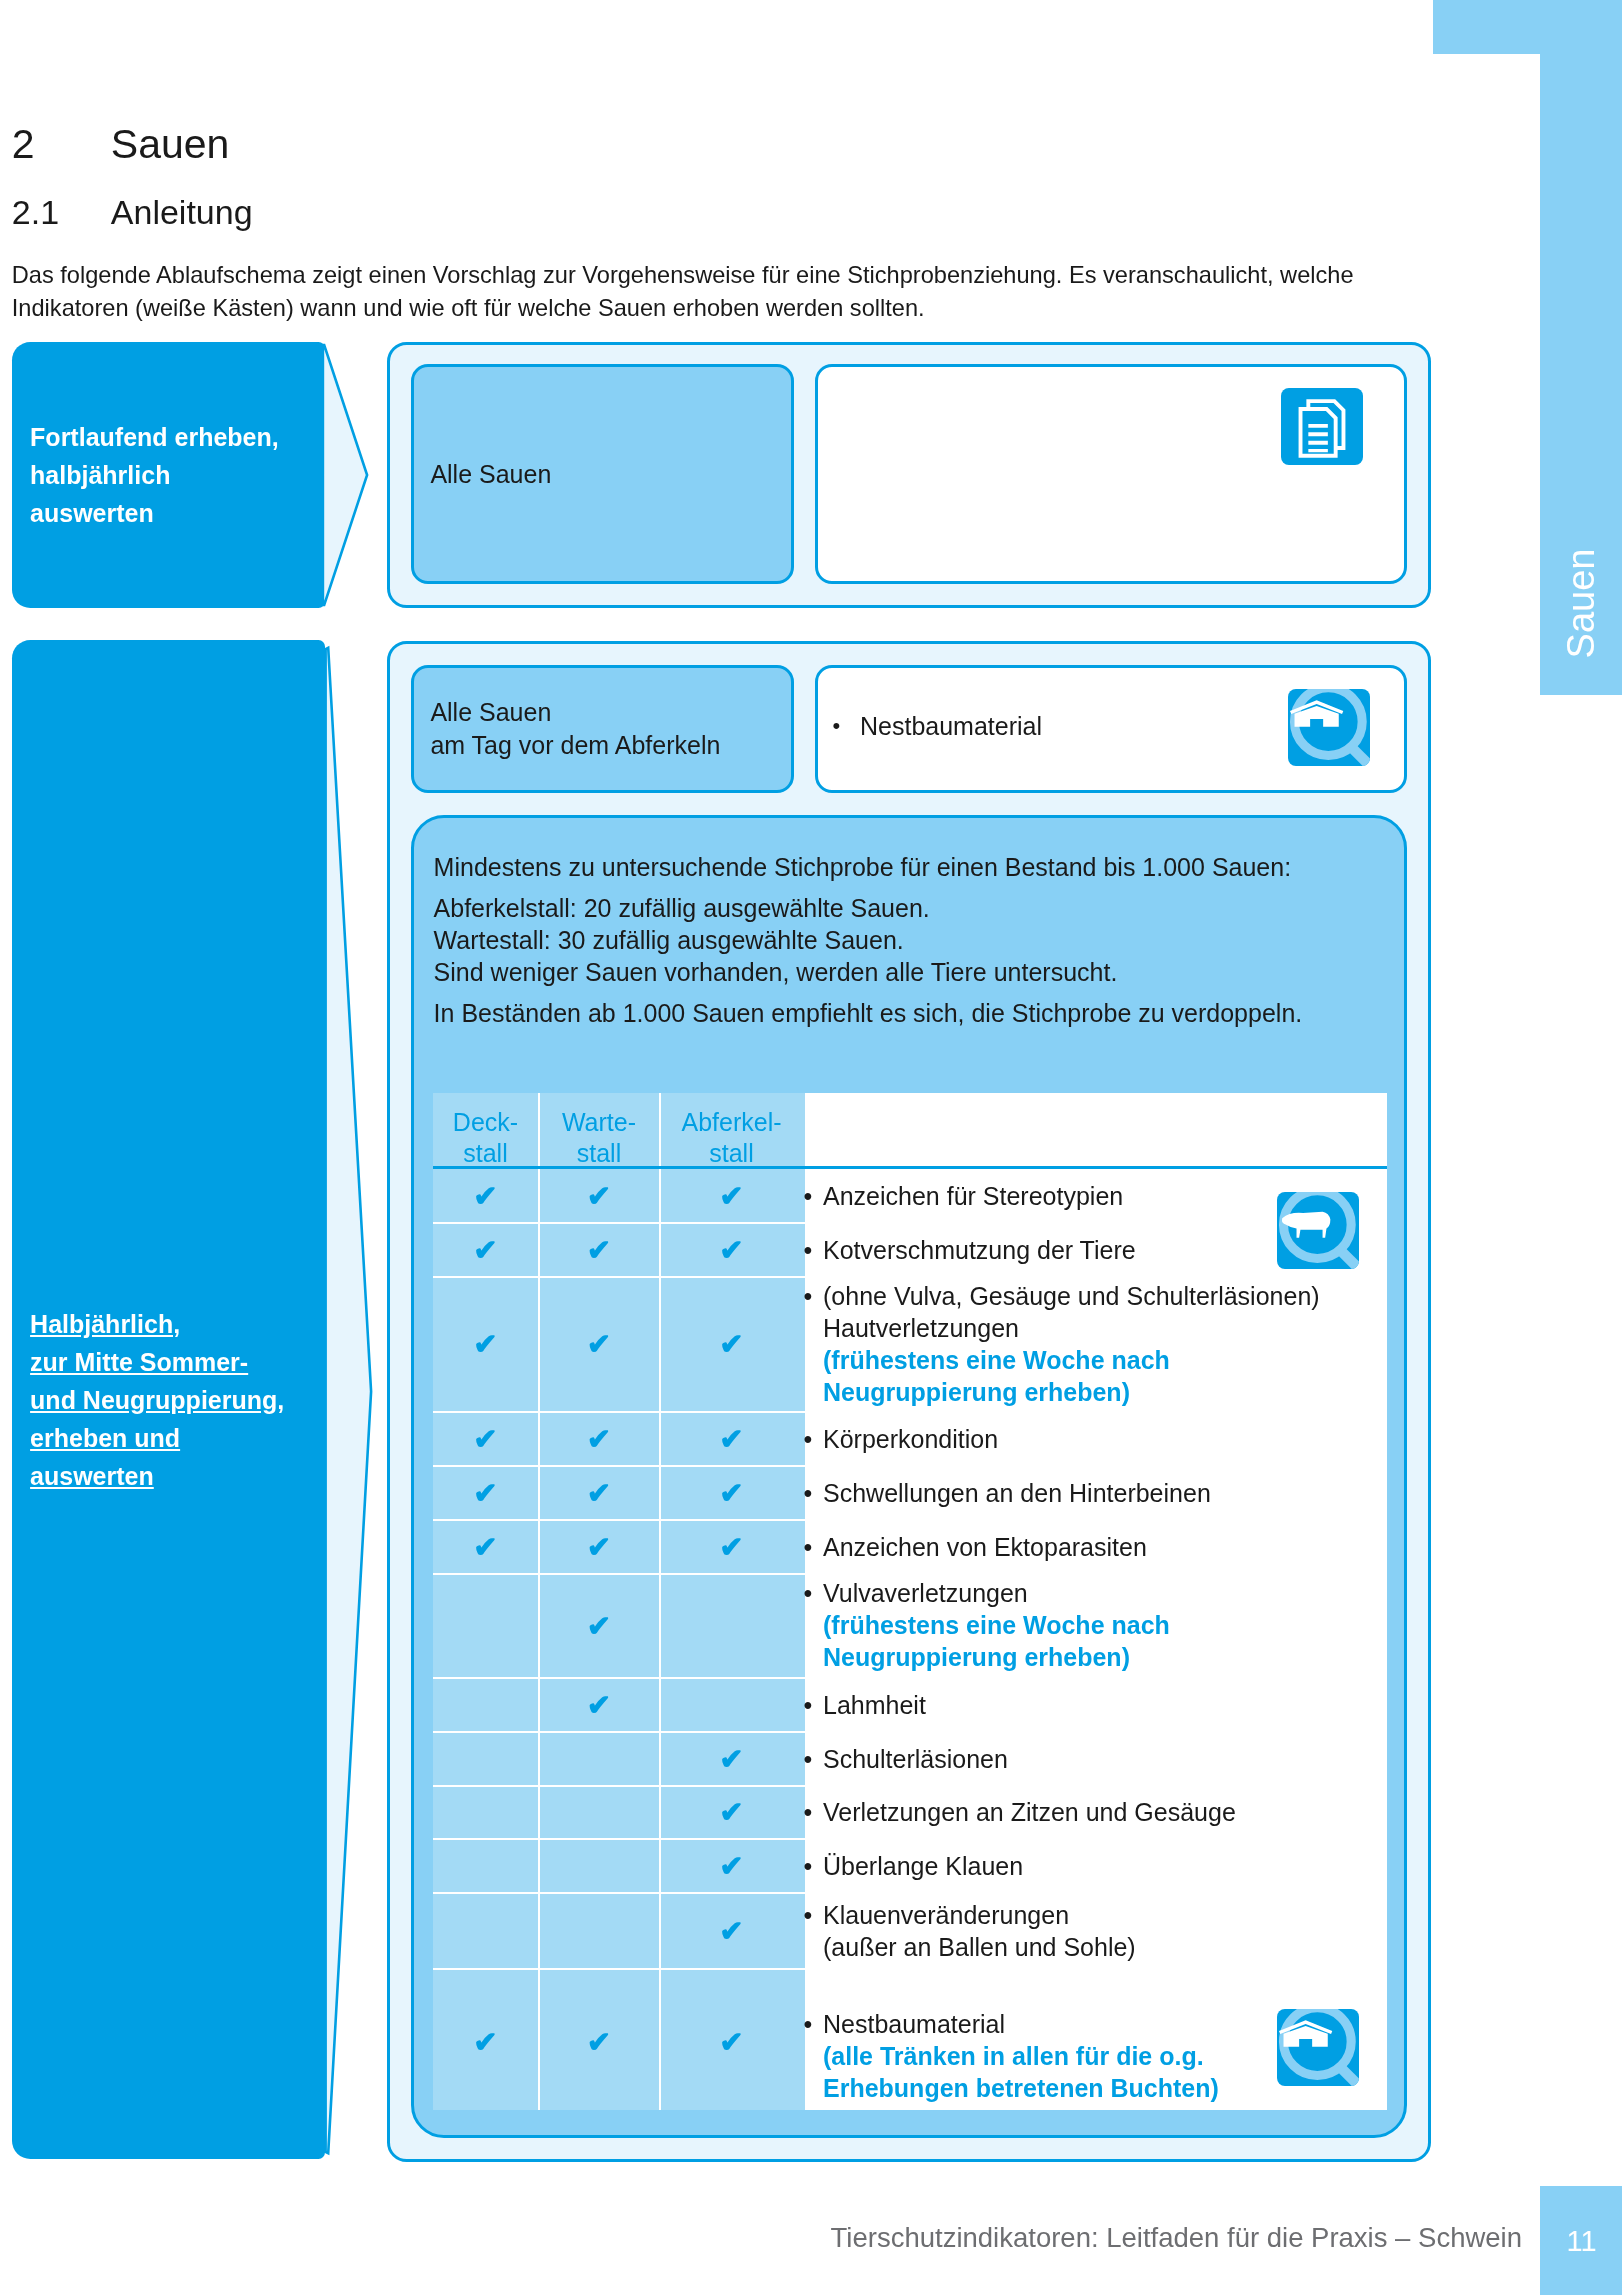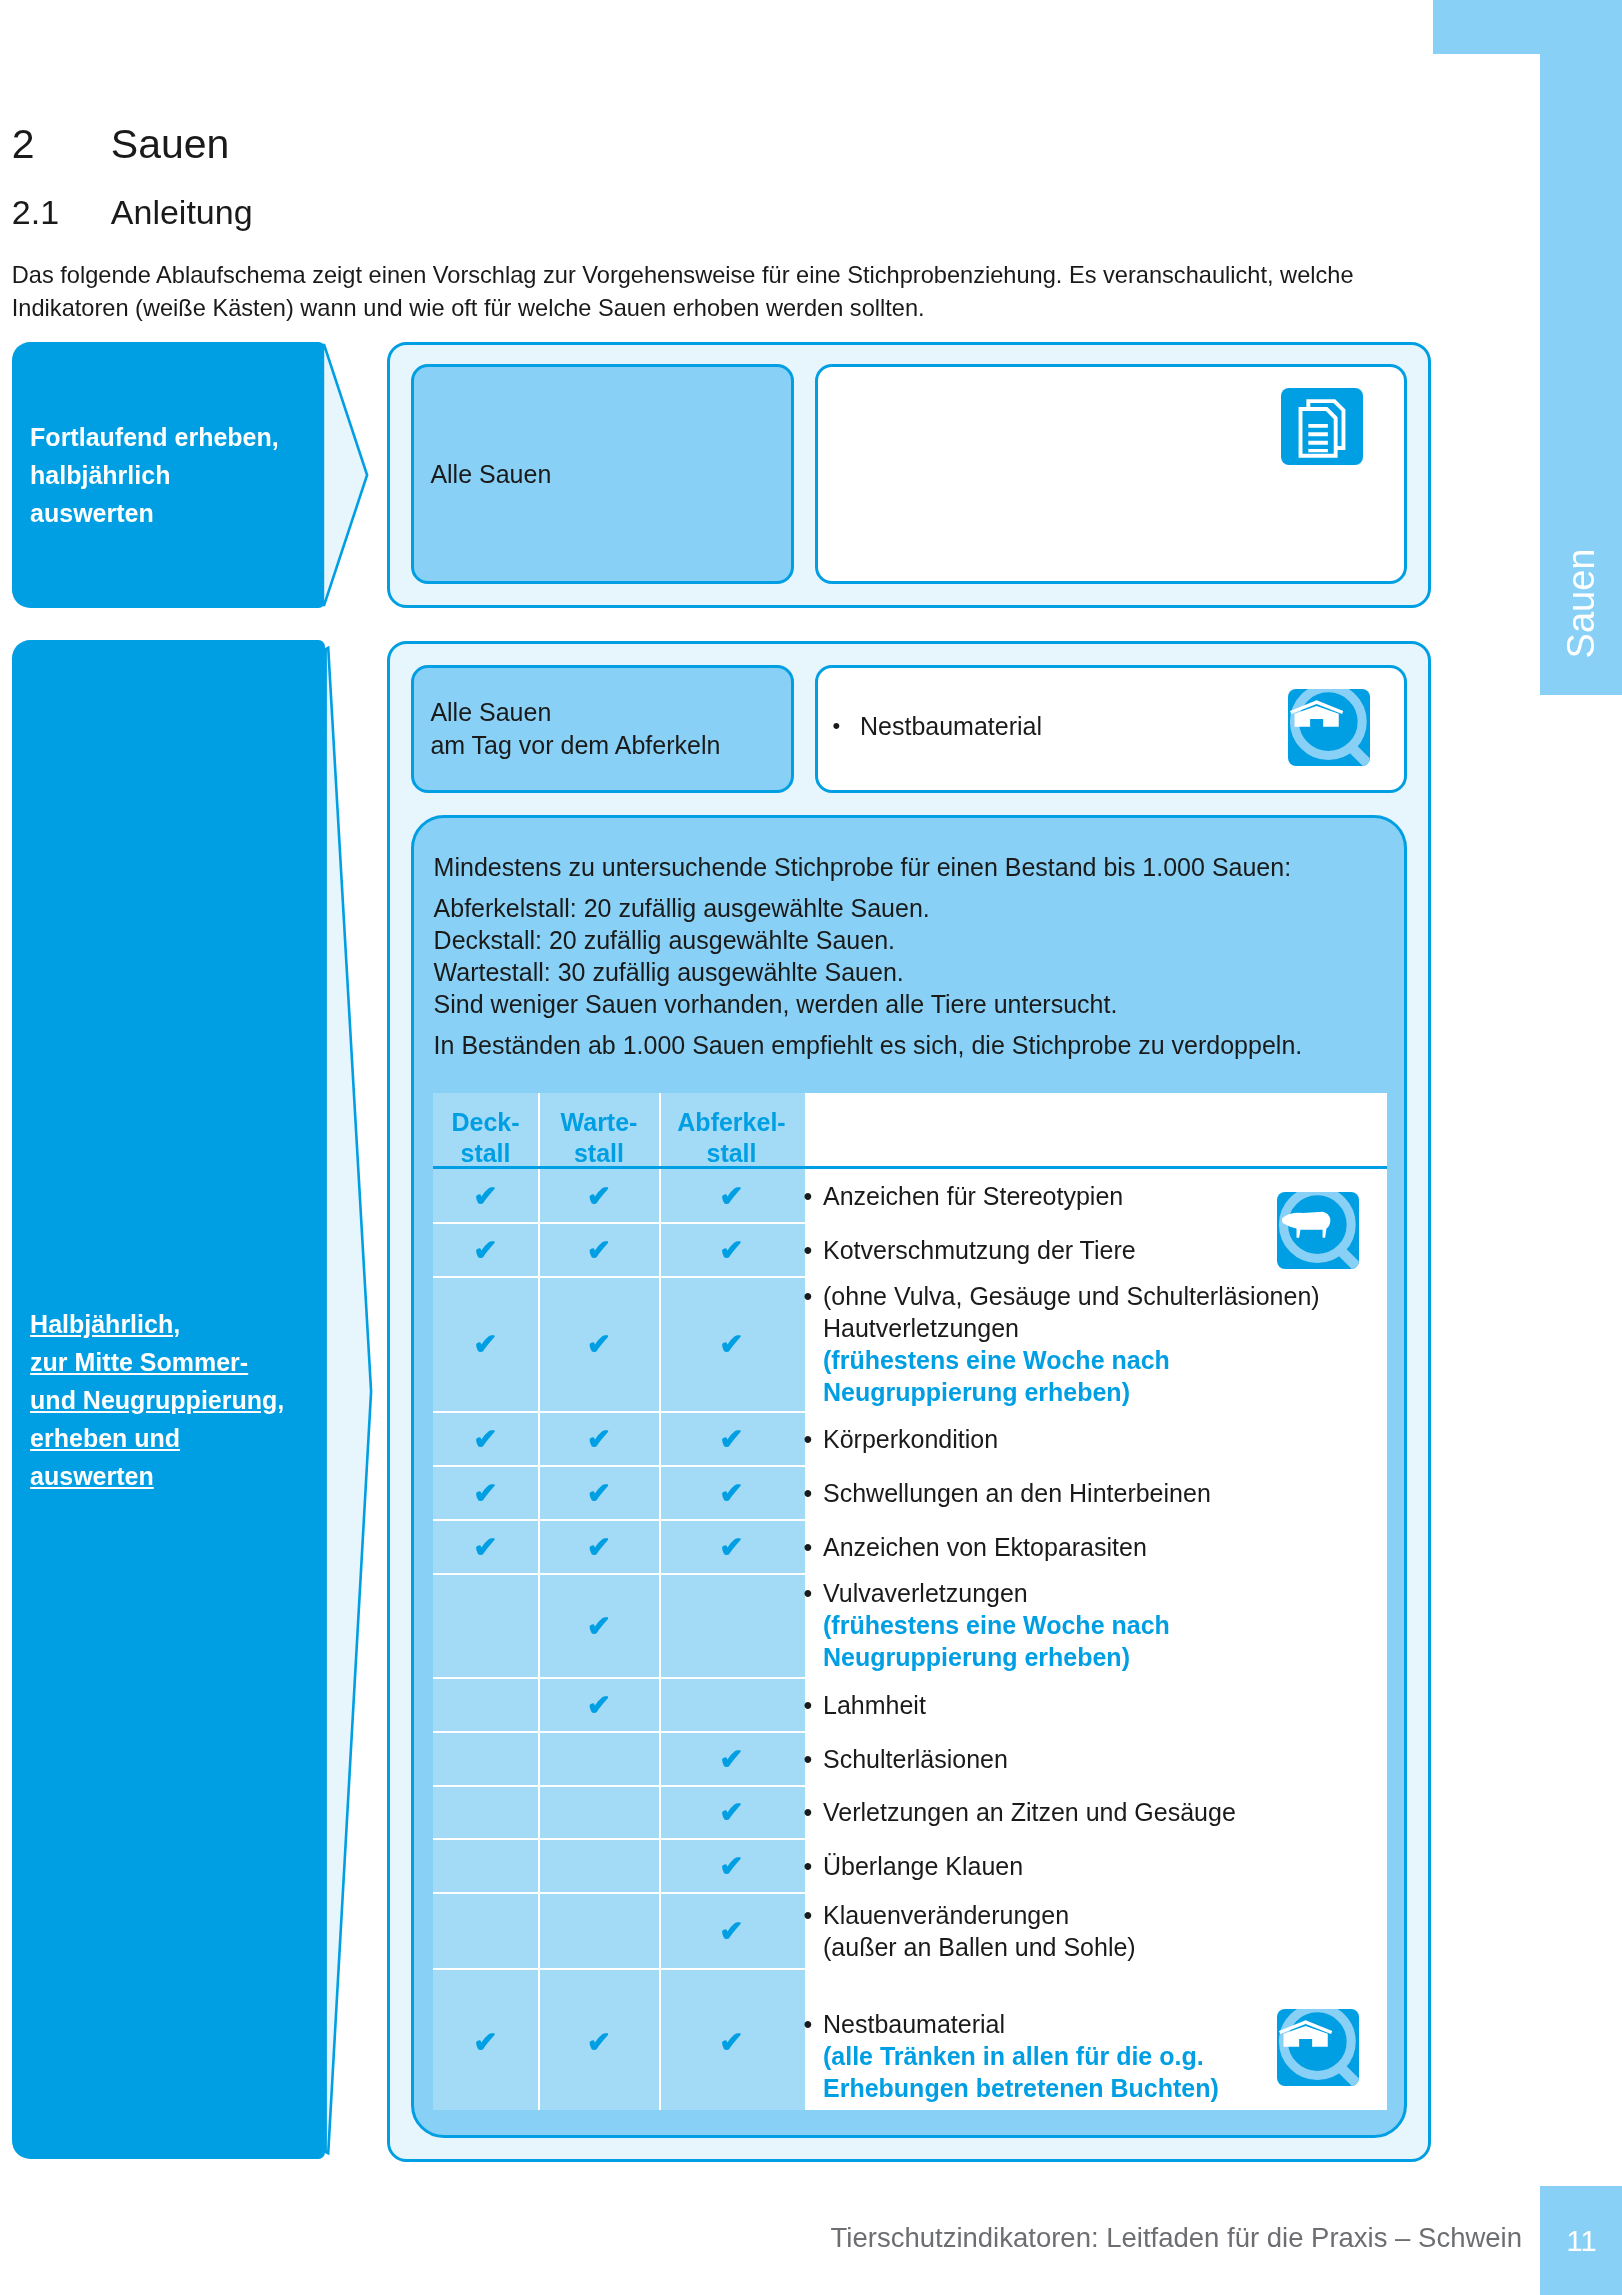--- a/index.html
+++ b/index.html
@@ -41,21 +41,21 @@
   .icon-box{position:absolute;width:82px;height:77px;border-radius:7.9px;background:#009fe3;overflow:hidden;}
   
   .sample{left:411px;top:815px;width:996px;height:1323px;background:#88d0f5;border:3.3px solid #009fe3;border-radius:33px;box-sizing:border-box;}
   .sample-text{position:absolute;left:19.6px;top:33px;width:955px;font-size:25px;line-height:32px;color:#1a1a1a;}
   .sample-text p{margin:0;}
   .sample-text .gap{margin-top:9px;}
   
   .tbl{position:absolute;left:19px;top:275px;width:954px;height:1017px;}
   .tbl-left{position:absolute;left:0;top:0;width:372px;height:100%;background:#a3daf5;}
   .tbl-right{position:absolute;left:372px;top:0;width:582px;height:100%;background:#fff;}
-  .th{position:absolute;top:0;height:89px;color:#009fe3;font-weight:bold;font-size:25px;line-height:31px;text-align:center;display:flex;align-items:center;justify-content:center;border-radius:26px;}
+  .th{position:absolute;top:0;height:89px;color:#009fe3;font-weight:normal;font-size:25px;line-height:31px;text-align:center;display:flex;align-items:center;justify-content:center;border-radius:26px;}
   .vline{position:absolute;top:0;width:2px;height:100%;background:#fff;}
   .hline-blue{position:absolute;top:73px;height:2.6px;background:#009fe3;}
   .row{position:absolute;left:0;width:954px;}
   .row .sep{position:absolute;left:0;bottom:-1.3px;width:372px;height:2.6px;background:#fff;}
   .ck{position:absolute;top:50%;transform:translateY(-50%);color:#009fe3;font-size:29px;font-weight:bold;text-align:center;}
   .rtxt{position:absolute;left:390px;width:563px;font-size:25px;line-height:32px;}
   .rtxt .b{position:absolute;left:-19.6px;top:0;}
   .blue-note{color:#009fe3;font-weight:bold;}
 </style>
 </head>
@@ -129,21 +129,20 @@
       <path d="M4 36 L44 20 L84 36" fill="none" stroke="#fff" stroke-width="5"></path>
       <path d="M10 38 L44 26 L78 38 L78 58 L54 58 L54 46 L34 46 L34 58 L10 58 Z" fill="#fff"></path>
     </svg>
   </div>
 </div>
 
 <div class="abs sample">
   <div class="sample-text">
     <p>Mindestens zu untersuchende Stichprobe für einen Bestand bis 1.000 Sauen:</p>
     <p class="gap">Abferkelstall: 20 zufällig ausgewählte Sauen.</p>
-    <p>Deckstall: 20 zufällig ausgewählte Sauen.</p>
     <p>Wartestall: 30 zufällig ausgewählte Sauen.</p>
     <p>Sind weniger Sauen vorhanden, werden alle Tiere untersucht.</p>
     <p class="gap">In Beständen ab 1.000 Sauen empfiehlt es sich, die Stichprobe zu verdoppeln.</p>
   </div>
 
   <div class="tbl">
     <div class="tbl-left"></div>
     <div class="tbl-right"></div>
     <div class="vline" style="left:105px;"></div>
     <div class="vline" style="left:226px;"></div>

